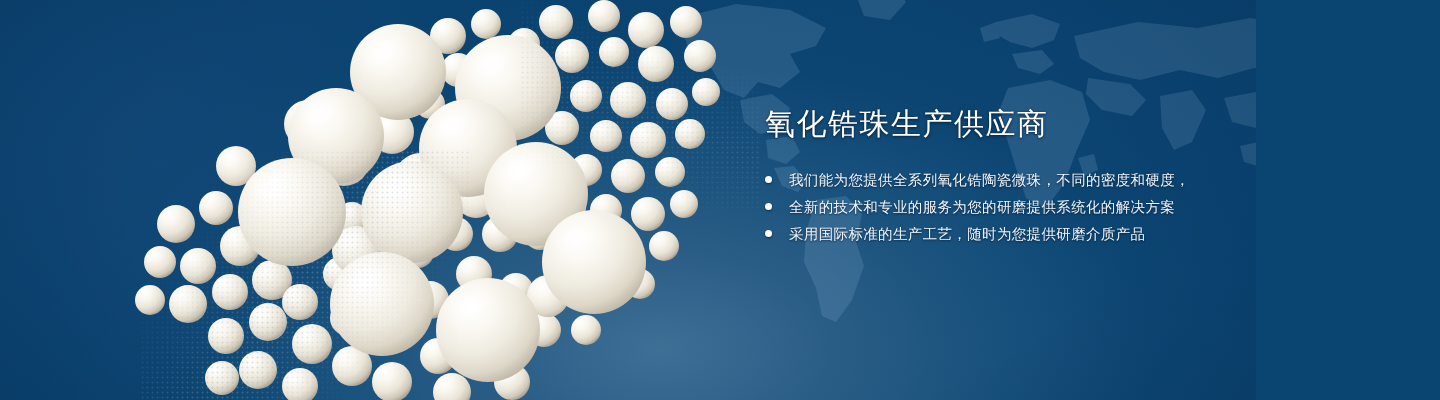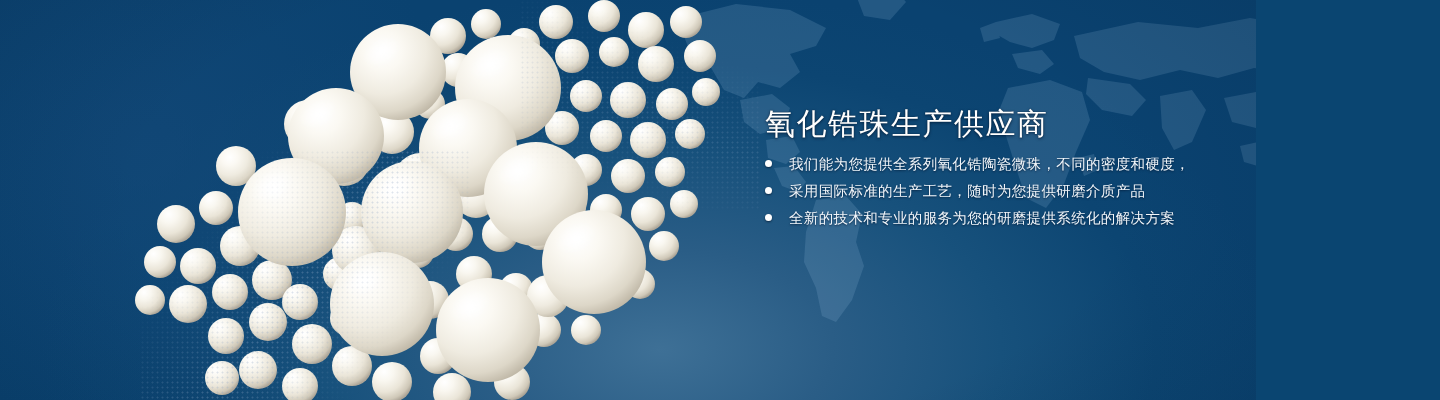--- a/index.html
+++ b/index.html
@@ -66,21 +66,21 @@
   .content{
     position:absolute;left:765px;top:104px;width:560px;
   }
   .title{
     font-size:30px;line-height:40px;color:#ffffff;font-weight:400;
     letter-spacing:1.5px;
     text-shadow:0 1px 3px rgba(0,20,45,.75), 0 0 1px rgba(0,0,0,.5);
     white-space:nowrap;
   }
   .bullets{
-    margin-top:8px;
+    margin-top:24px;
   }
   .bullet-row{
     display:flex;align-items:flex-start;
     margin-bottom:3px;
   }
   .dot{
     flex:0 0 auto;width:7px;height:7px;border-radius:50%;
     background:#ffffff;margin-top:8px;margin-right:17px;
     box-shadow:0 1px 2px rgba(0,15,35,.6);
   }
@@ -320,30 +320,30 @@
       <div class="bullet-row">
         <span class="dot"></span>
         <span class="btext">
           <span>我们能为您提供全系列氧化锆陶瓷微珠，不同的密度和硬度，</span>
         </span>
       </div>
 
       <div class="bullet-row">
         <span class="dot"></span>
         <span class="btext">
+          <span>全新的技术和专业的服务为您的研磨提供系统化的解决方案</span>
+        </span>
+      </div>
+
+      <div class="bullet-row">
+        <span class="dot"></span>
+        <span class="btext">
           <span>采用国际标准的生产工艺，随时为您提供研磨介质产品</span>
         </span>
       </div>
 
-      <div class="bullet-row">
-        <span class="dot"></span>
-        <span class="btext">
-          <span>全新的技术和专业的服务为您的研磨提供系统化的解决方案</span>
-        </span>
-      </div>
-
     </div>
   </div>
 
   <div class="halftone"></div>
   <div class="halftone2"></div>
 
 </div>
 
 </body></html>

